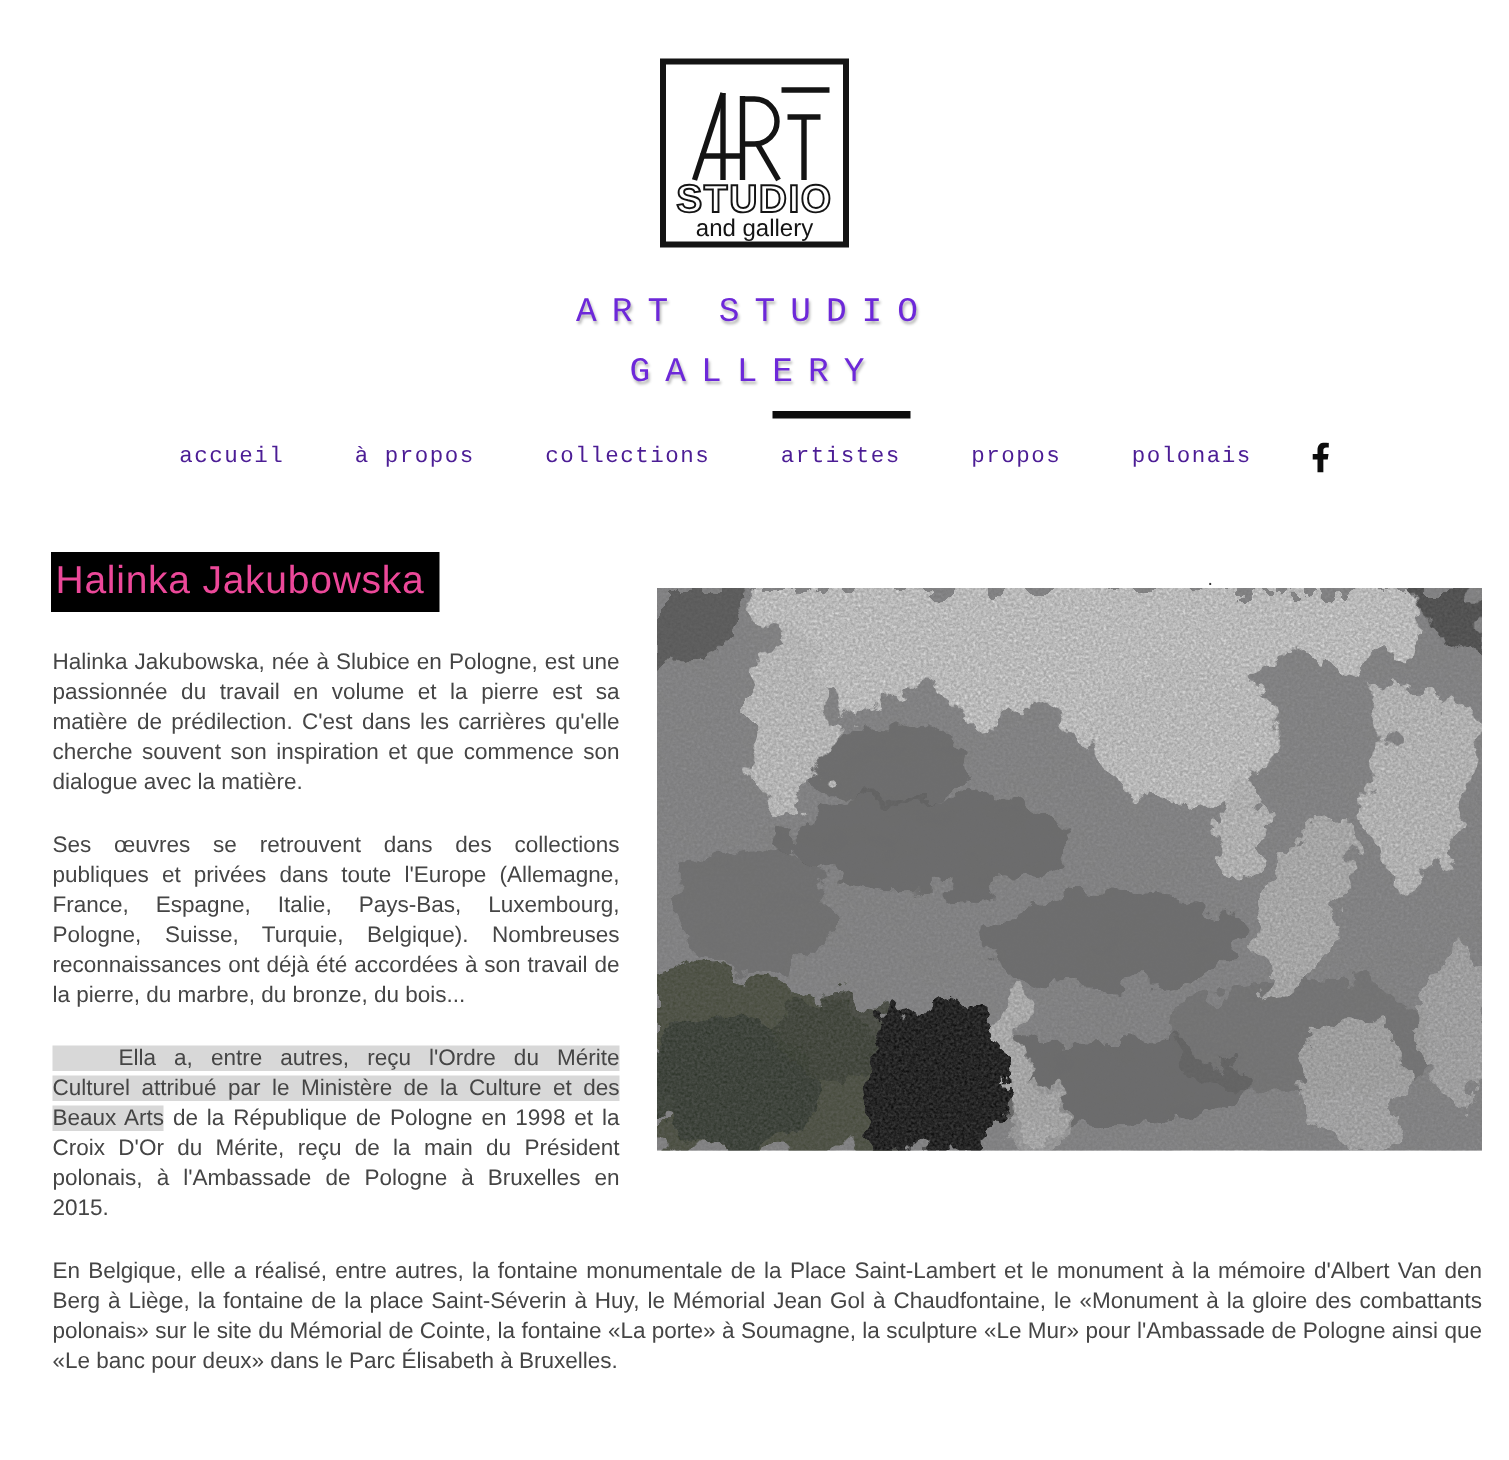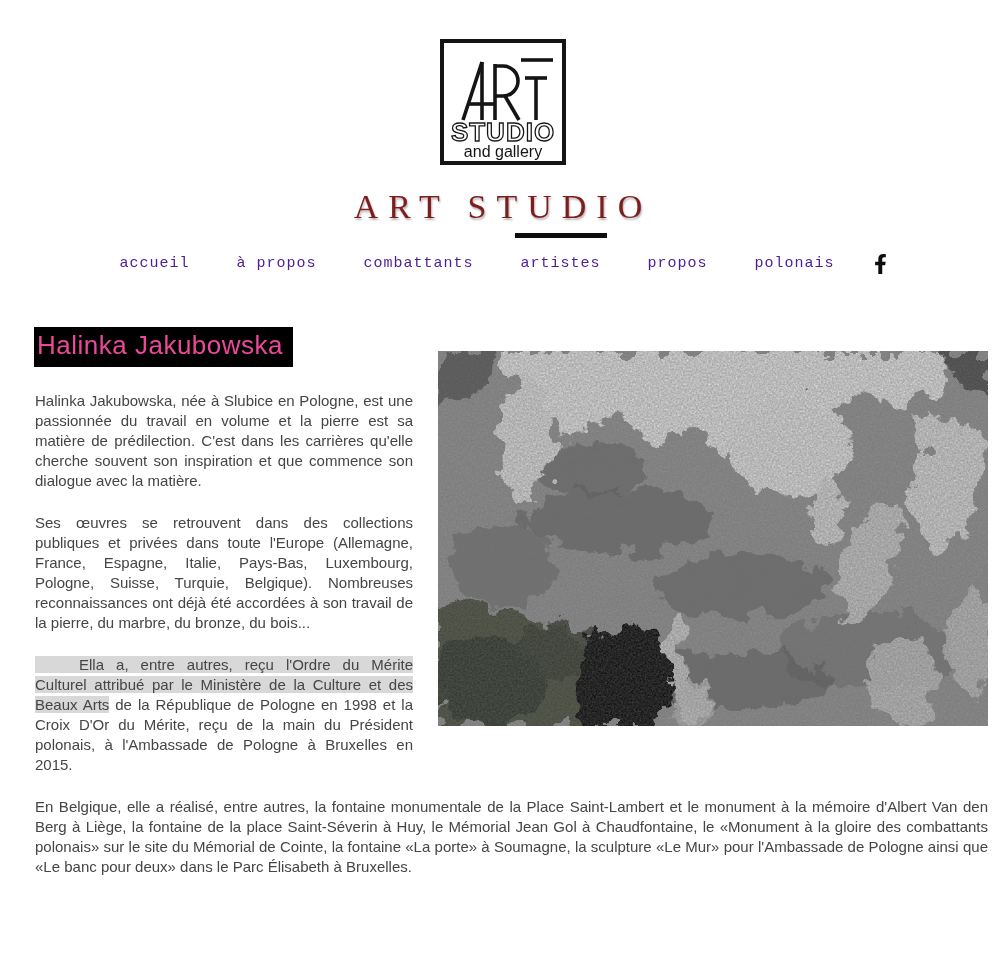--- a/index.html
+++ b/index.html
@@ -8,22 +8,22 @@
   .page {
     position:relative; width:1006px; height:973px; margin:0 auto;
     background:#ffffff; overflow:hidden;
   }
 
   
   .site-header { padding-top:38px; text-align:center; }
   .logo-box { display:inline-block; line-height:0; cursor:pointer; }
   .brand-title { margin-top:17px; }
   .brand-line {
-    font-family:Liberation Serif, serif;
-    font-size:34px; font-weight:500; color:#7f1d1d;
+    font-family:Liberation Mono, monospace;
+    font-size:23px; font-weight:500; color:#6d28d9;
     letter-spacing:10px; line-height:40px;
     text-shadow:1px 2px 2px rgba(0,0,0,0.30);
   }
 
   
   .main-nav {
     margin-top:27px;
     display:flex; justify-content:center; align-items:center; gap:47px;
   }
   .nav-item {
@@ -86,26 +86,27 @@
         <path class="logo-stroke" d="M97,40 L97,82"></path>
 
         <text x="64" y="103" text-anchor="middle" font-family="Liberation Sans, sans-serif" font-size="26" font-weight="700" letter-spacing="1" fill="none" stroke="#141414" stroke-width="1.3">STUDIO</text>
 
         <text x="64" y="119" text-anchor="middle" font-family="Liberation Sans, sans-serif" font-size="16" font-weight="400" fill="#141414">and gallery</text>
       </svg>
     </div>
 
     <div class="brand-title">
       <div class="brand-line">ART STUDIO</div>
+      <div class="brand-line">GALLERY</div>
     </div>
 
     <nav class="main-nav">
       <a class="nav-item">accueil</a>
       <a class="nav-item">à propos</a>
-      <a class="nav-item">combattants</a>
+      <a class="nav-item">collections</a>
       <a class="nav-item active">artistes</a>
       <a class="nav-item">propos</a>
       <a class="nav-item">polonais</a>
       <a class="fb-link">
         <svg width="13" height="20" viewBox="0 0 320 512">
           <path fill="#0d0d0d" d="M279.14 288l14.22-92.66h-88.91v-60.13c0-25.35 12.42-50.06 52.24-50.06h40.42V6.26S260.43 0 225.36 0c-73.22 0-121.08 44.38-121.08 124.72v70.62H22.89V288h81.39v224h100.17V288z"></path>
         </svg>
       </a>
     </nav>
   </header>

